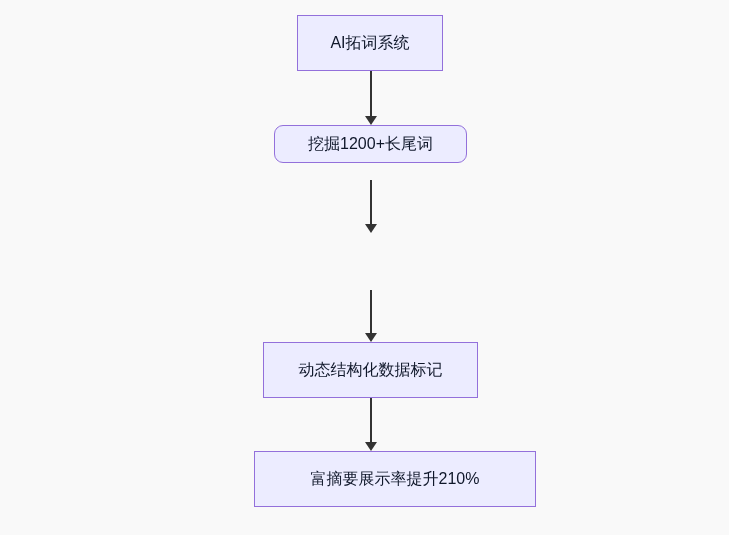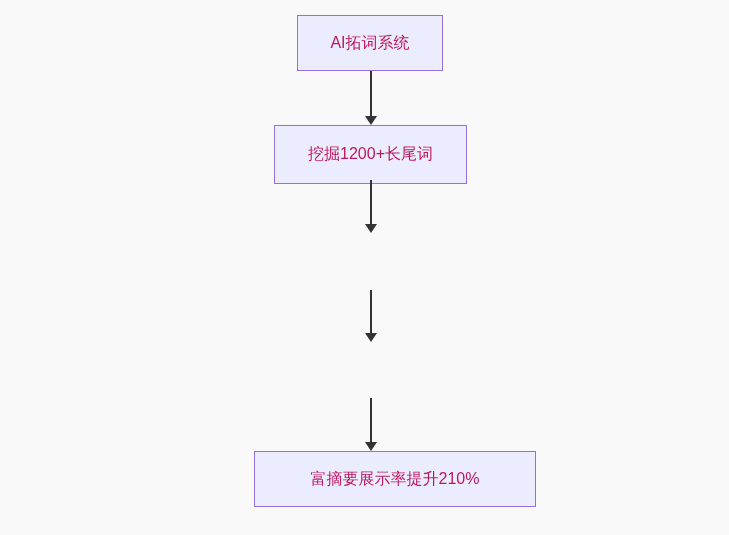--- a/index.html
+++ b/index.html
@@ -16,27 +16,27 @@
     overflow: hidden;
   }
   .flow-node {
     position: absolute;
     box-sizing: border-box;
     background: #ECECFF;
     border: 1.5px solid #9370DB;
     display: flex;
     align-items: center;
     justify-content: center;
-    color: #be185d;
+    color: #0f172a;
     font-size: 16px;
     white-space: nowrap;
     text-align: center;
   }
   .n1 { left: 297px; top: 15px;  width: 146px; height: 56px; }
-  .n2 { left: 274px; top: 125px; width: 193px; height: 59px; }
+  .n2 { left: 274px; top: 125px; width: 193px; height: 38px; border-radius: 9px; }
   .n3 { left: 260px; top: 233px; width: 222px; height: 57px; }
   .n4 { left: 263px; top: 342px; width: 215px; height: 56px; }
   .n5 { left: 254px; top: 451px; width: 282px; height: 56px; }
 
   .flow-arrow {
     position: absolute;
     left: 364px;       
     width: 13px;
     display: flex;
     flex-direction: column;
@@ -82,20 +82,23 @@
     <div class="arrow-line"></div>
     <div class="arrow-head"></div>
   </div>
 
 
   <div class="flow-arrow a3">
     <div class="arrow-line"></div>
     <div class="arrow-head"></div>
   </div>
 
+  <div class="flow-node n4">
+    <span>动态结构化数据标记</span>
+  </div>
 
   <div class="flow-arrow a4">
     <div class="arrow-line"></div>
     <div class="arrow-head"></div>
   </div>
 
   <div class="flow-node n5">
     <span>富摘要展示率提升210%</span>
   </div>
 

